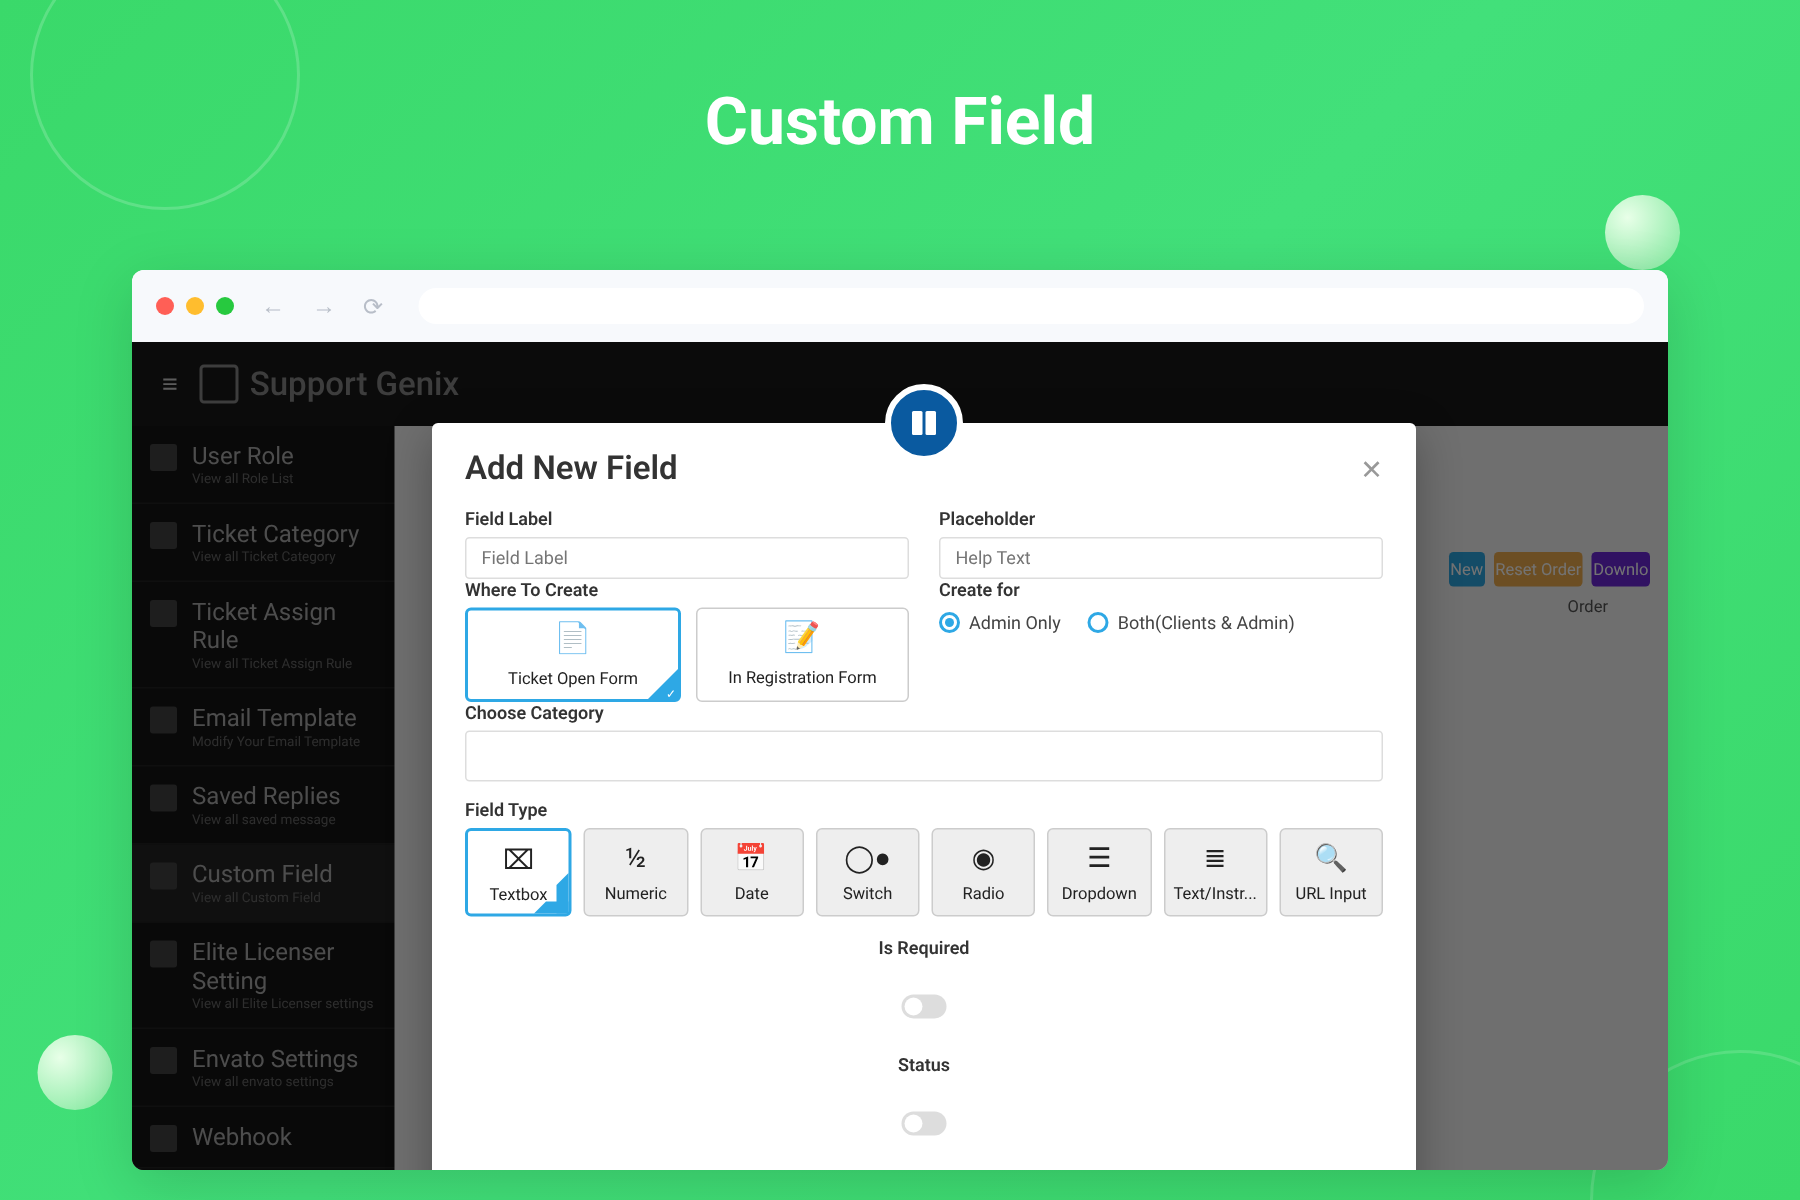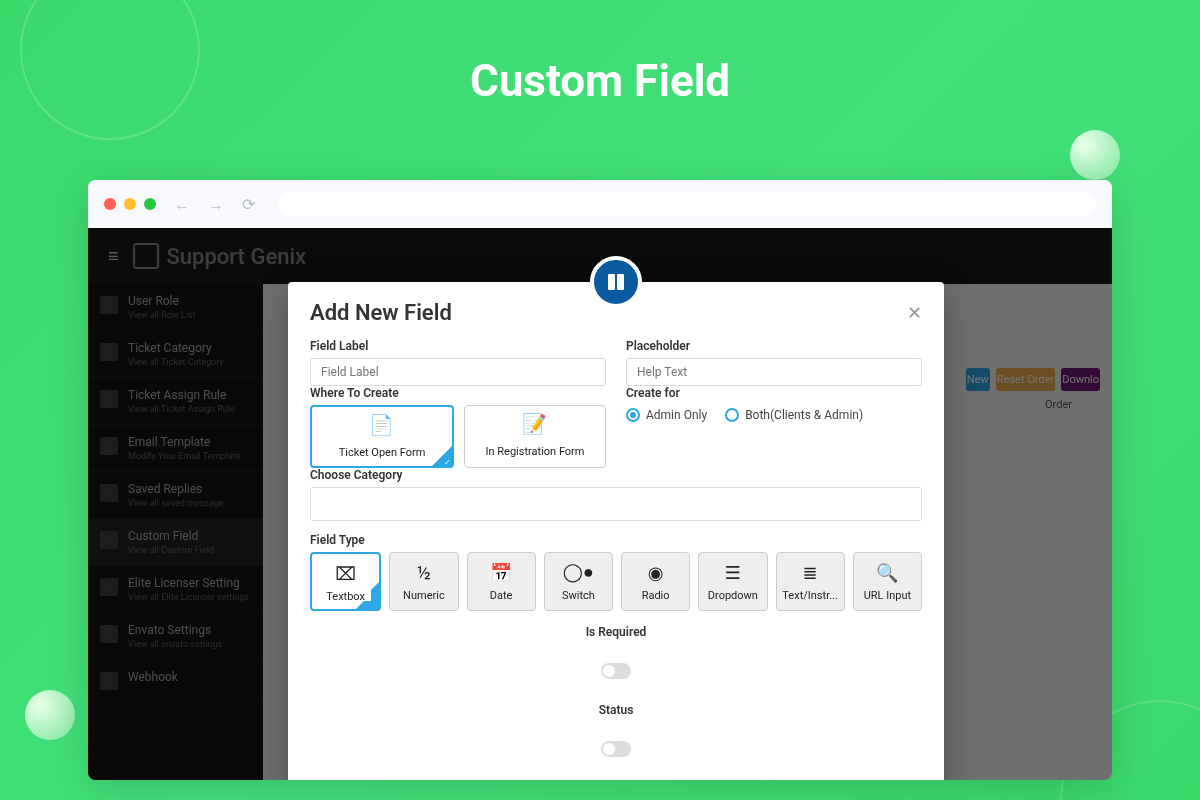--- a/index.html
+++ b/index.html
@@ -21,26 +21,26 @@
 .app-header{ height:56px; display:flex; align-items:center; padding:0 20px; color:#ccc; gap:14px; }
 .menu-icon{ font-size:18px; }
 .brand{ font-size:22px; font-weight:500; color:#888; display:flex; align-items:flex-end; gap:8px; }
 .brand-icon{ width:26px; height:26px; border:2px solid #888; border-radius:3px; position:relative; }
 .app-body{ display:flex; height:496px; }
 .sidebar{ width:175px; background:#151515; }
 .side-item{ padding:10px 12px; border-bottom:1px solid #222; display:flex; gap:10px; }
 .side-item.active{ background:#252525; position:relative; }
 .side-item.active::after{ content:""; position:absolute; right:-8px; top:50%; transform:translateY(-50%); border:8px solid transparent; border-left-color:#252525; }
 .side-icon{ width:18px; height:18px; background:#444; border-radius:2px; margin-top:2px; flex-shrink:0; }
-.side-txt{ font-size:12px; color:#aaa; }
+.side-txt{ font-size:16px; color:#aaa; }
 .side-sub{ font-size:9px; color:#666; margin-top:2px; }
 .content{ flex:1; background:#f5f5f5; position:relative; }
 .toolbar{ position:absolute; top:84px; right:12px; display:flex; gap:6px; }
 .tbtn{ padding:5px 1px; font-size:11px; color:#fff; border-radius:3px; }
-.tbtn.blue{background:#2ea8e5}.tbtn.orange{background:#f0ad4e}.tbtn.green{background:#701a75}
+.tbtn.blue{background:#2ea8e5}.tbtn.orange{background:#f0ad4e}.tbtn.green{background:#6d28d9}
 .th-order{ position:absolute; top:114px; right:40px; font-size:11px; color:#555; }
 .modal{ position:absolute; z-index:10; top:54px; left:200px; width:656px; background:#fff; border-radius:4px; box-shadow:0 8px 30px rgba(0,0,0,.3); padding:18px 22px; }
 .modal-header{ display:flex; justify-content:space-between; align-items:center; margin-bottom:14px; }
 .modal-title{ font-size:22px; font-weight:600; color:#333; }
 .close-x{ color:#999; font-size:18px; cursor:pointer; }
 .modal-badge{ position:absolute; top:-26px; left:50%; transform:translateX(-50%); width:52px; height:52px; border-radius:50%; background:#0a5aa0; border:4px solid #fff; display:flex; align-items:center; justify-content:center; }
 .modal-badge svg{ width:24px; height:24px; }
 .row{ display:flex; gap:20px; }
 .col{ flex:1; }
 .flabel{ font-size:12px; font-weight:600; color:#333; margin-bottom:5px; display:block; }

